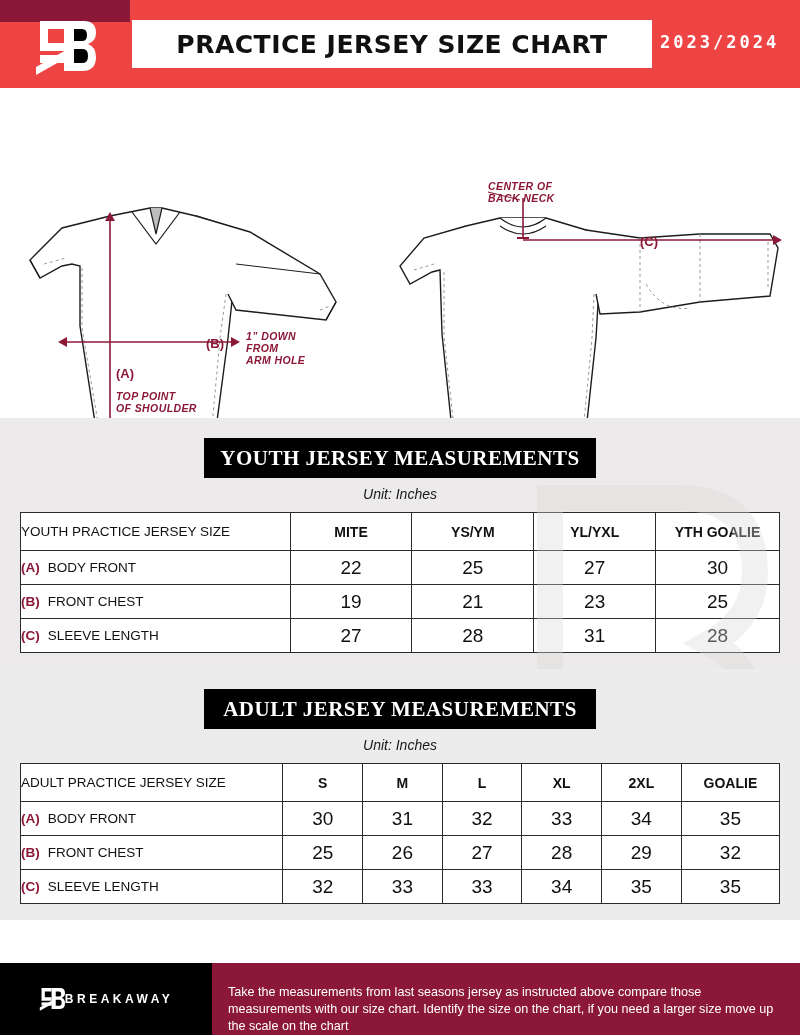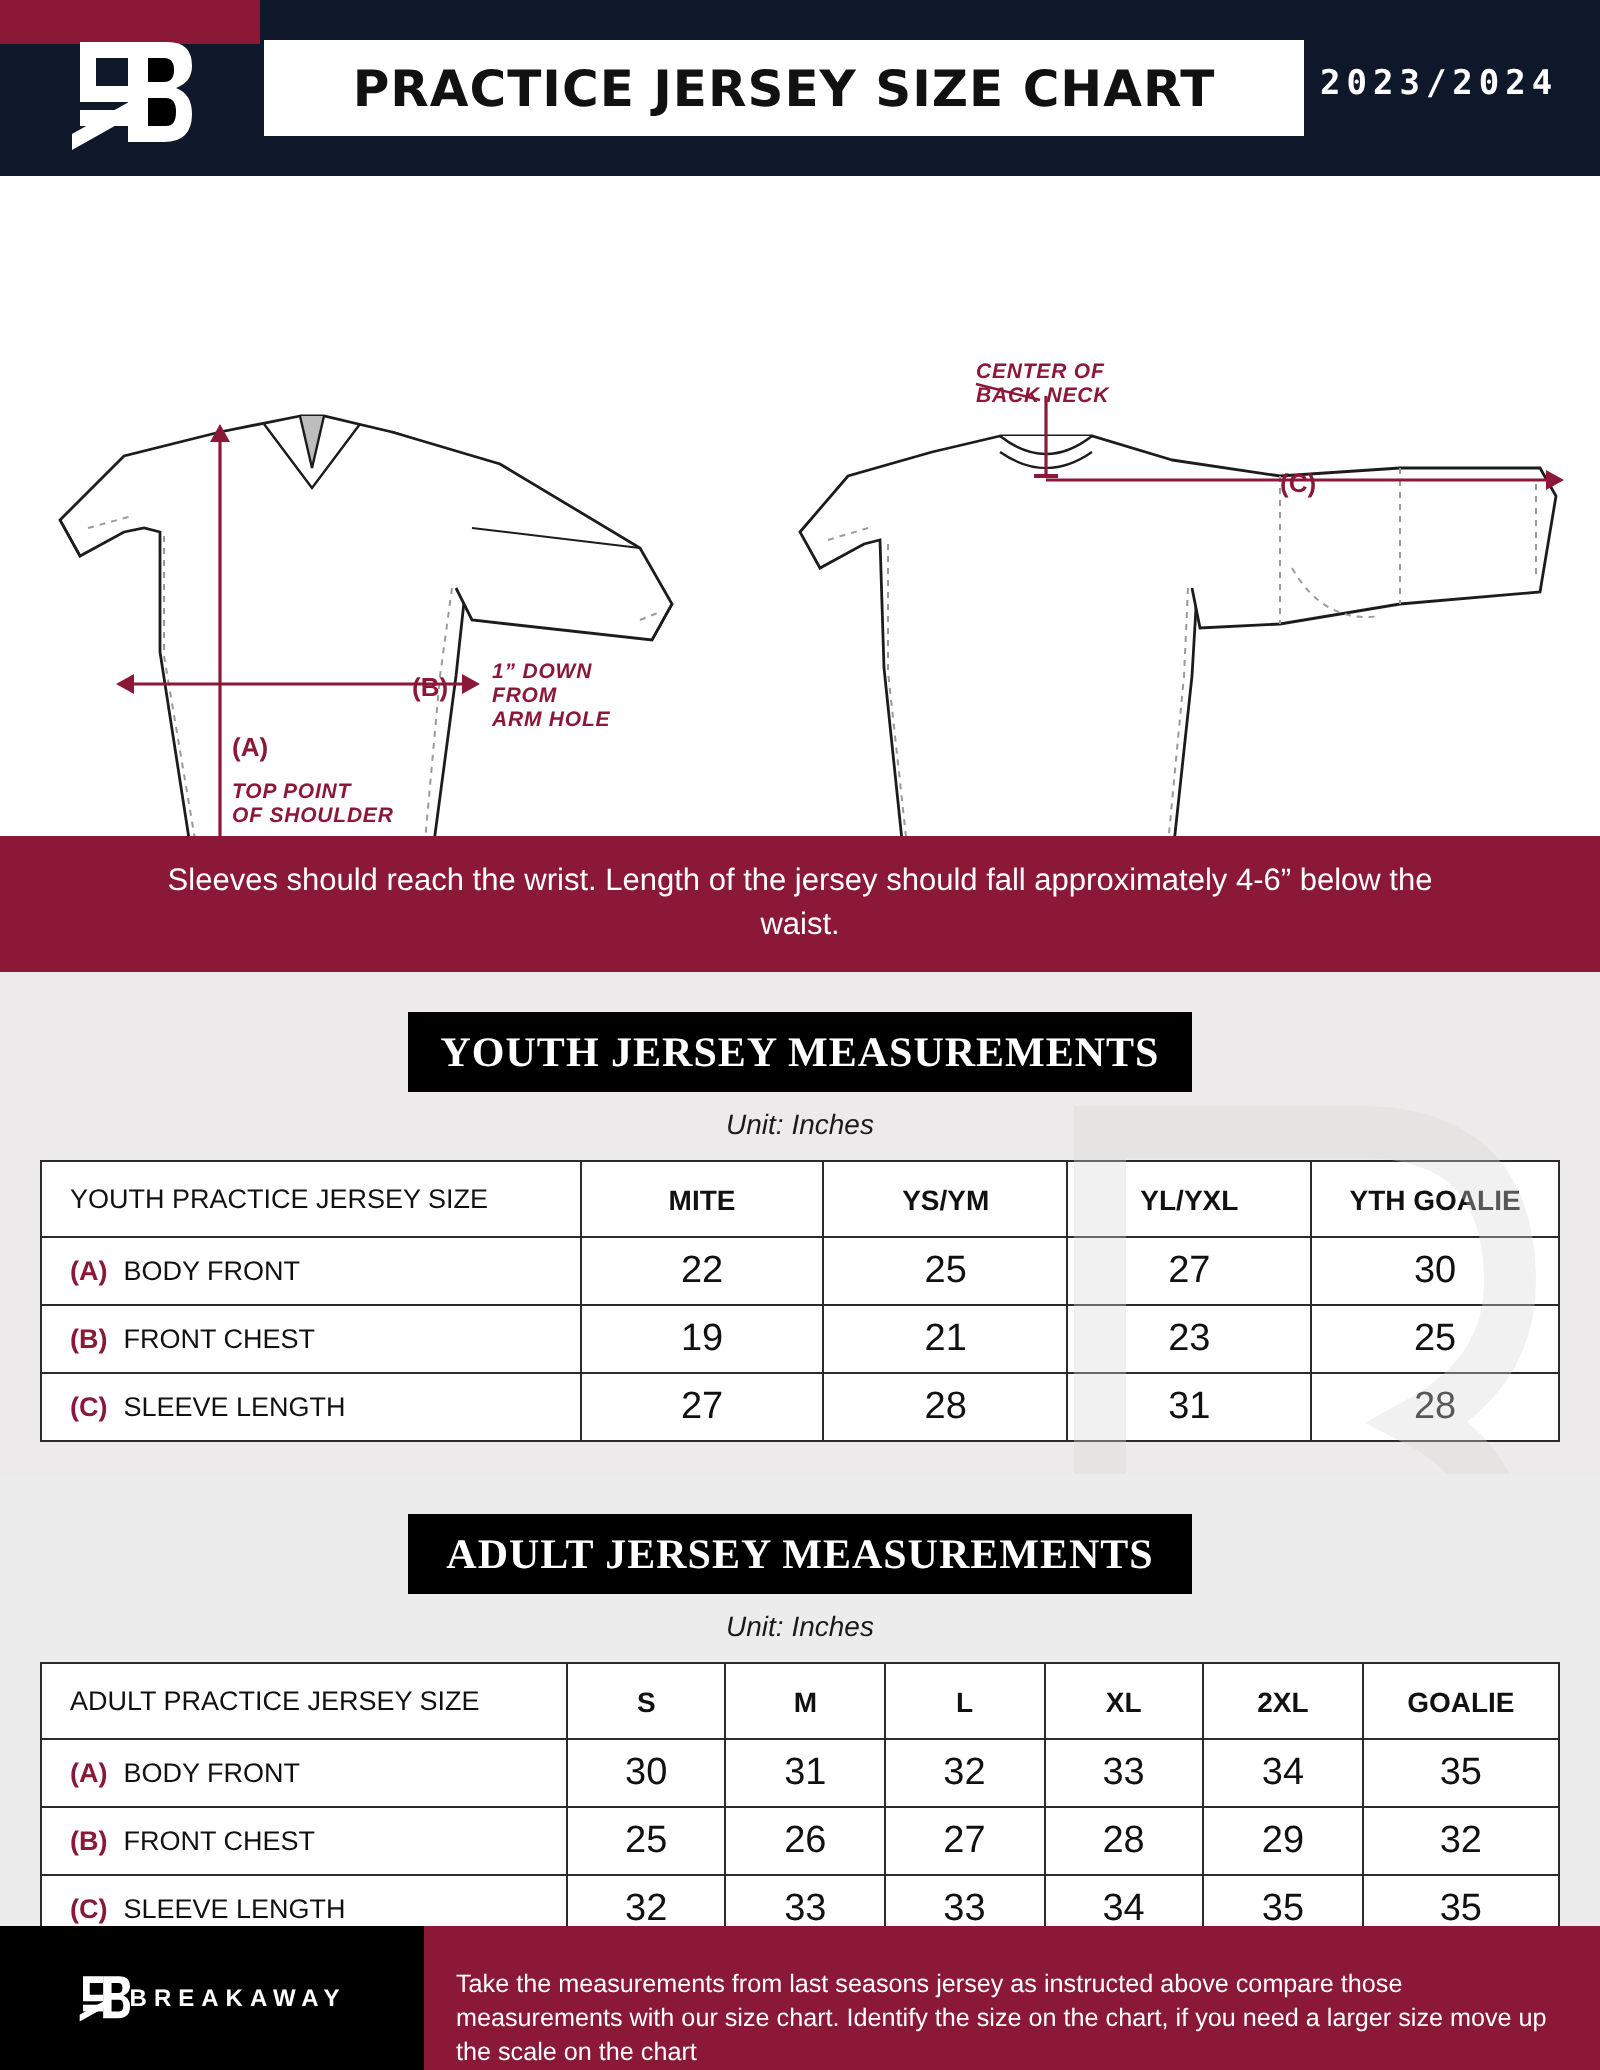--- a/index.html
+++ b/index.html
@@ -12,21 +12,21 @@
   .page {
     position: relative;
     width: 800px; height: 1035px;
     background: #ffffff;
   }
 
   
   .header {
     position: relative;
     width: 800px; height: 88px;
-    background: #0f172a;
+    background: #ef4444;
   }
   .header-left-block {
     position: absolute; left: 0; top: 0;
     width: 130px; height: 22px;
     background: #8c1838;
   }
   .logo-box {
     position: absolute; left: 0; top: 0;
     width: 130px; height: 88px;
     display: flex; align-items: center; justify-content: center;
@@ -128,21 +128,20 @@
   table tr { height: 34px; }
   table th, table td {
     border: 1px solid #2b2b2b;
     font-size: 19px;
     color: #111111;
     text-align: center;
     font-weight: normal;
   }
   table th.rowhead, table td.rowhead {
     text-align: left;
-    padding-left: 14px;
     font-size: 13.5px;
   }
   table tr.head { height: 38px; }
   table tr.head th { font-weight: bold; font-size: 14px; }
   table tr.head th.rowhead { font-weight: normal; font-size: 13.5px; }
   .mk {
     color: #8c1838;
     font-weight: bold;
     margin-right: 8px;
   }
@@ -273,23 +272,20 @@
     </svg>
 
     <div class="dlabel" style="left:488px; top:92px; width:100px;">CENTER OF<br>BACK NECK</div>
     <div class="marker" style="left:640px; top:146px;">(C)</div>
     <div class="marker" style="left:206px; top:248px;">(B)</div>
     <div class="marker" style="left:116px; top:278px;">(A)</div>
     <div class="dlabel" style="left:246px; top:242px; width:90px;">1” DOWN<br>FROM<br>ARM HOLE</div>
     <div class="dlabel" style="left:116px; top:302px; width:120px;">TOP POINT<br>OF SHOULDER</div>
   </div>
 
-  <div class="notebar">
-    <span>Sleeves should reach the wrist. Length of the jersey should fall approximately 4-6” below the waist.</span>
-  </div>
 
   <div class="section">
     <svg class="watermark" viewBox="0 0 300 330">
       <path d="M60 20 L190 20 Q265 20 265 95 Q265 140 220 165 Q265 188 265 250 Q265 320 180 320 L60 320 Z" fill="none" stroke="#dcd8d8" stroke-width="26"></path>
     </svg>
 
     <div class="band-title">YOUTH JERSEY MEASUREMENTS</div>
     <div class="unit">Unit: Inches</div>
     <div class="tbl-wrap">
       <table>

